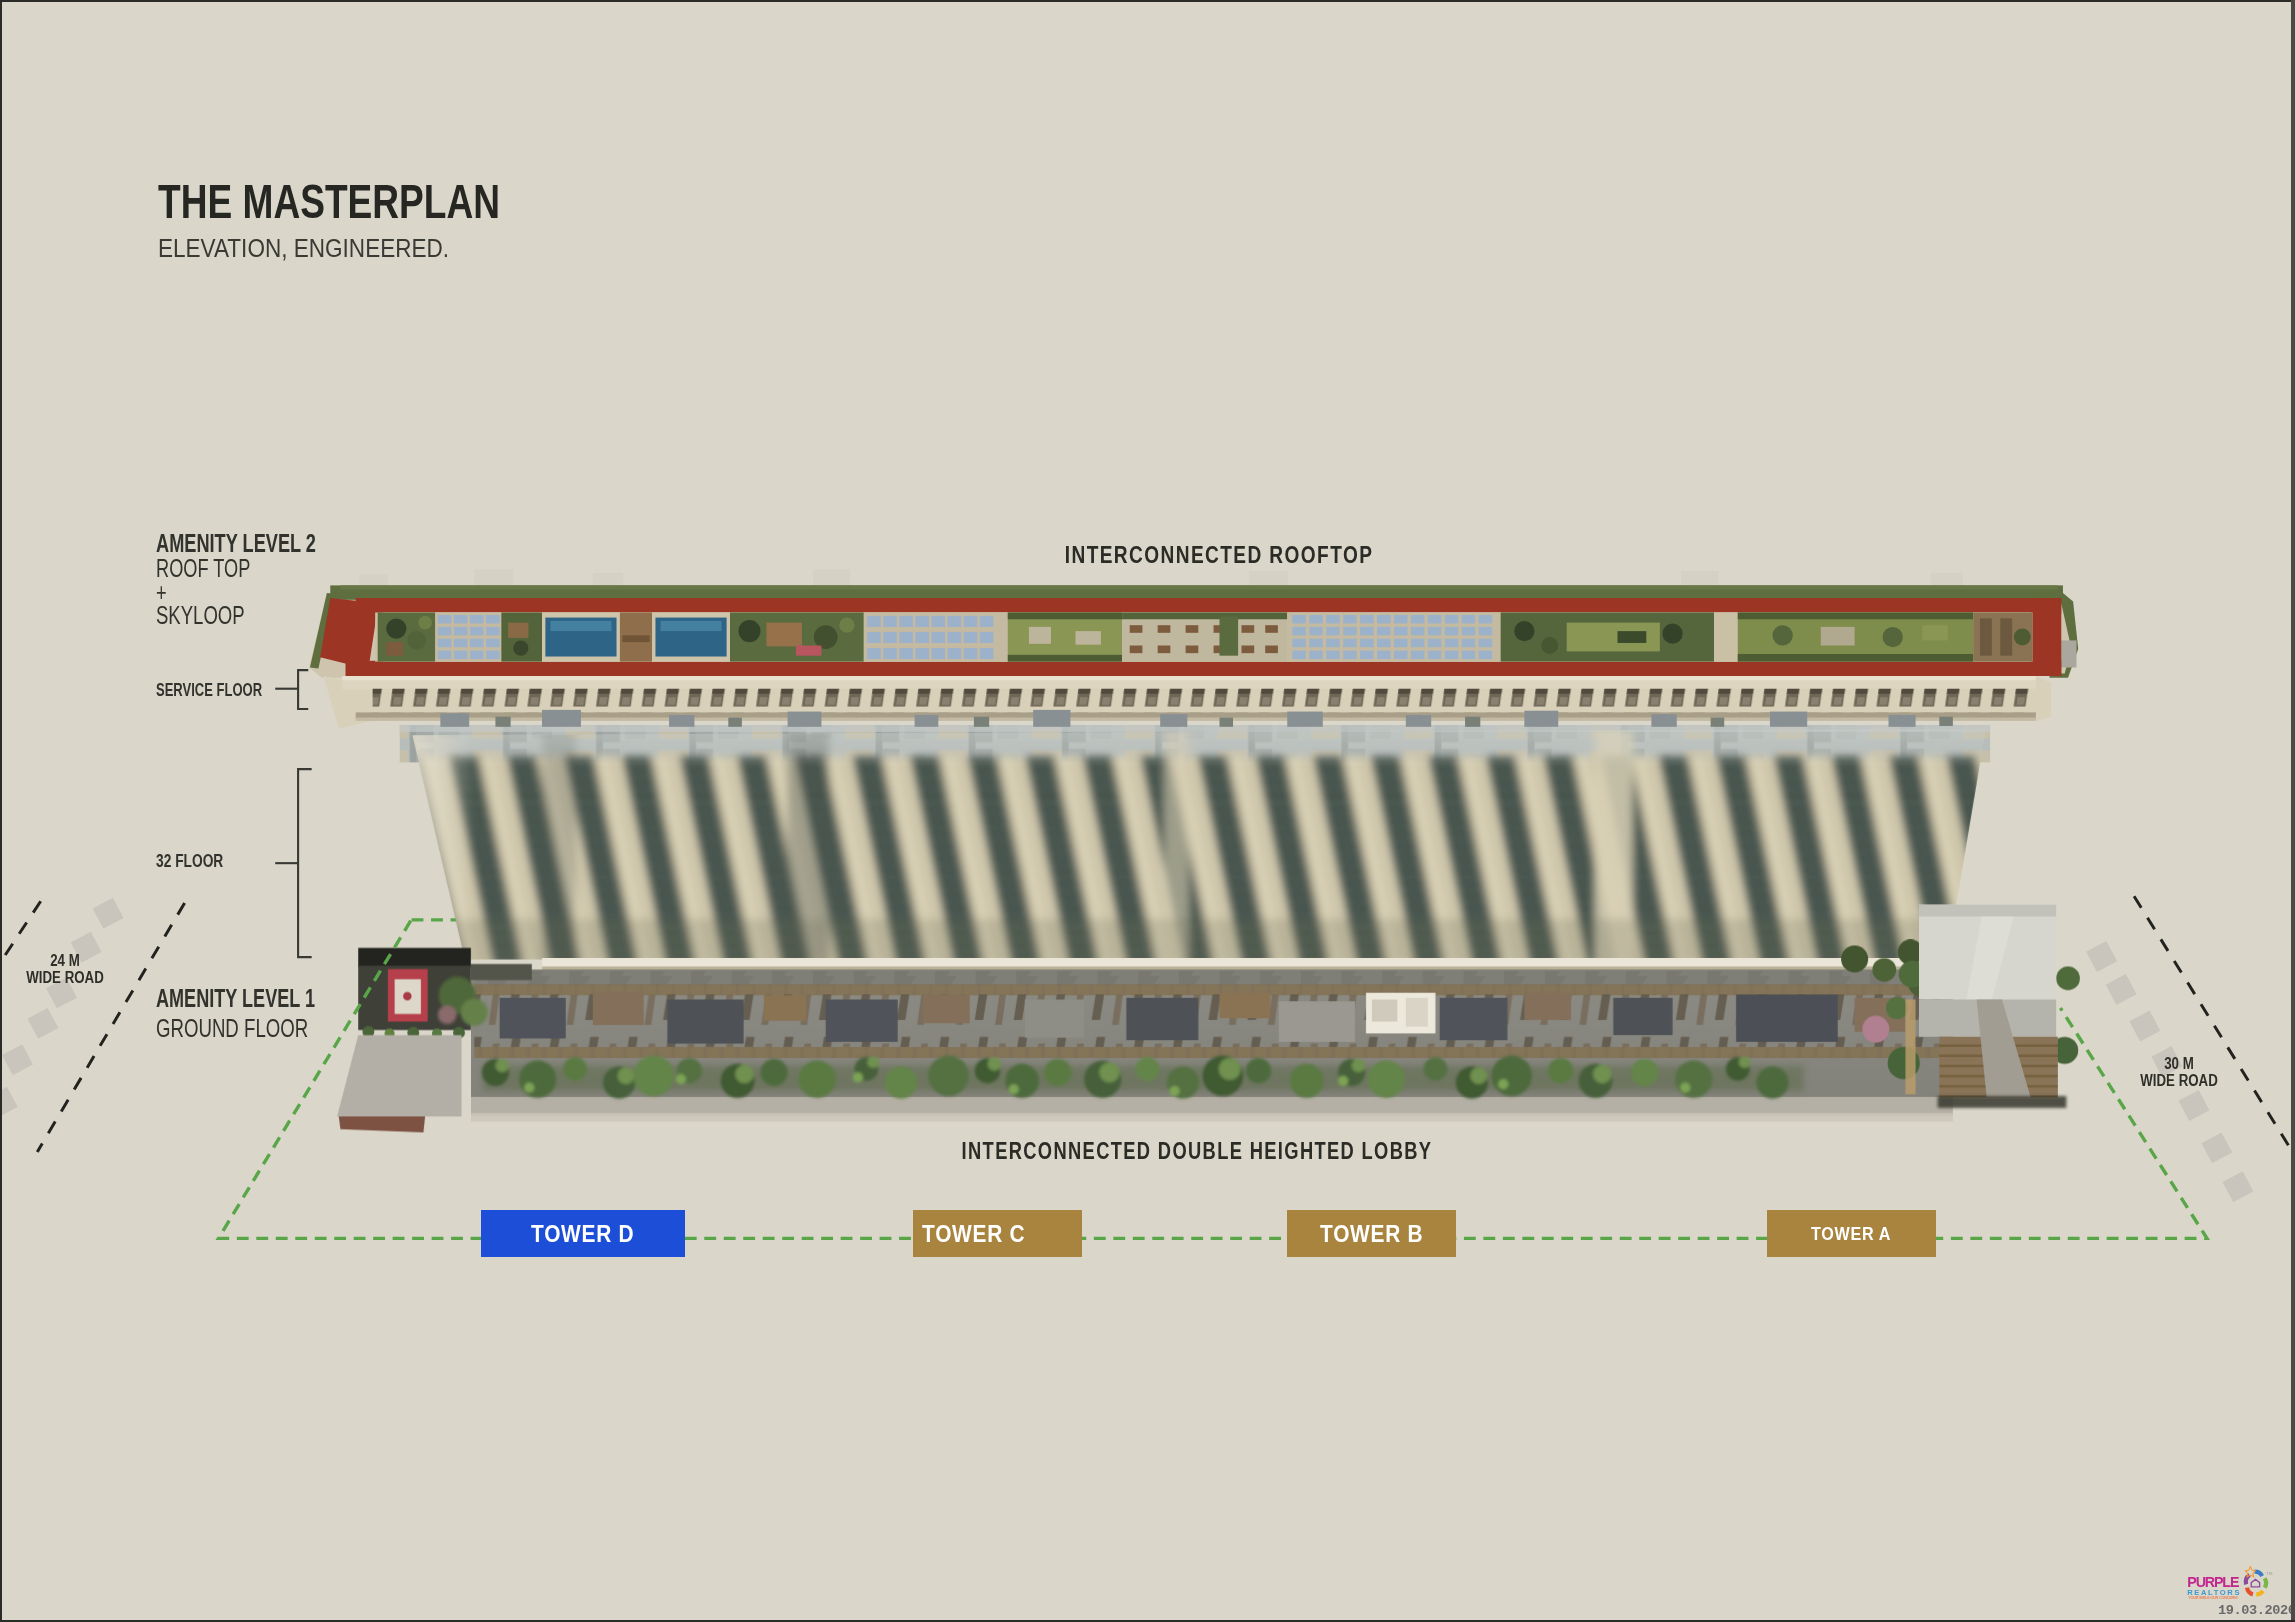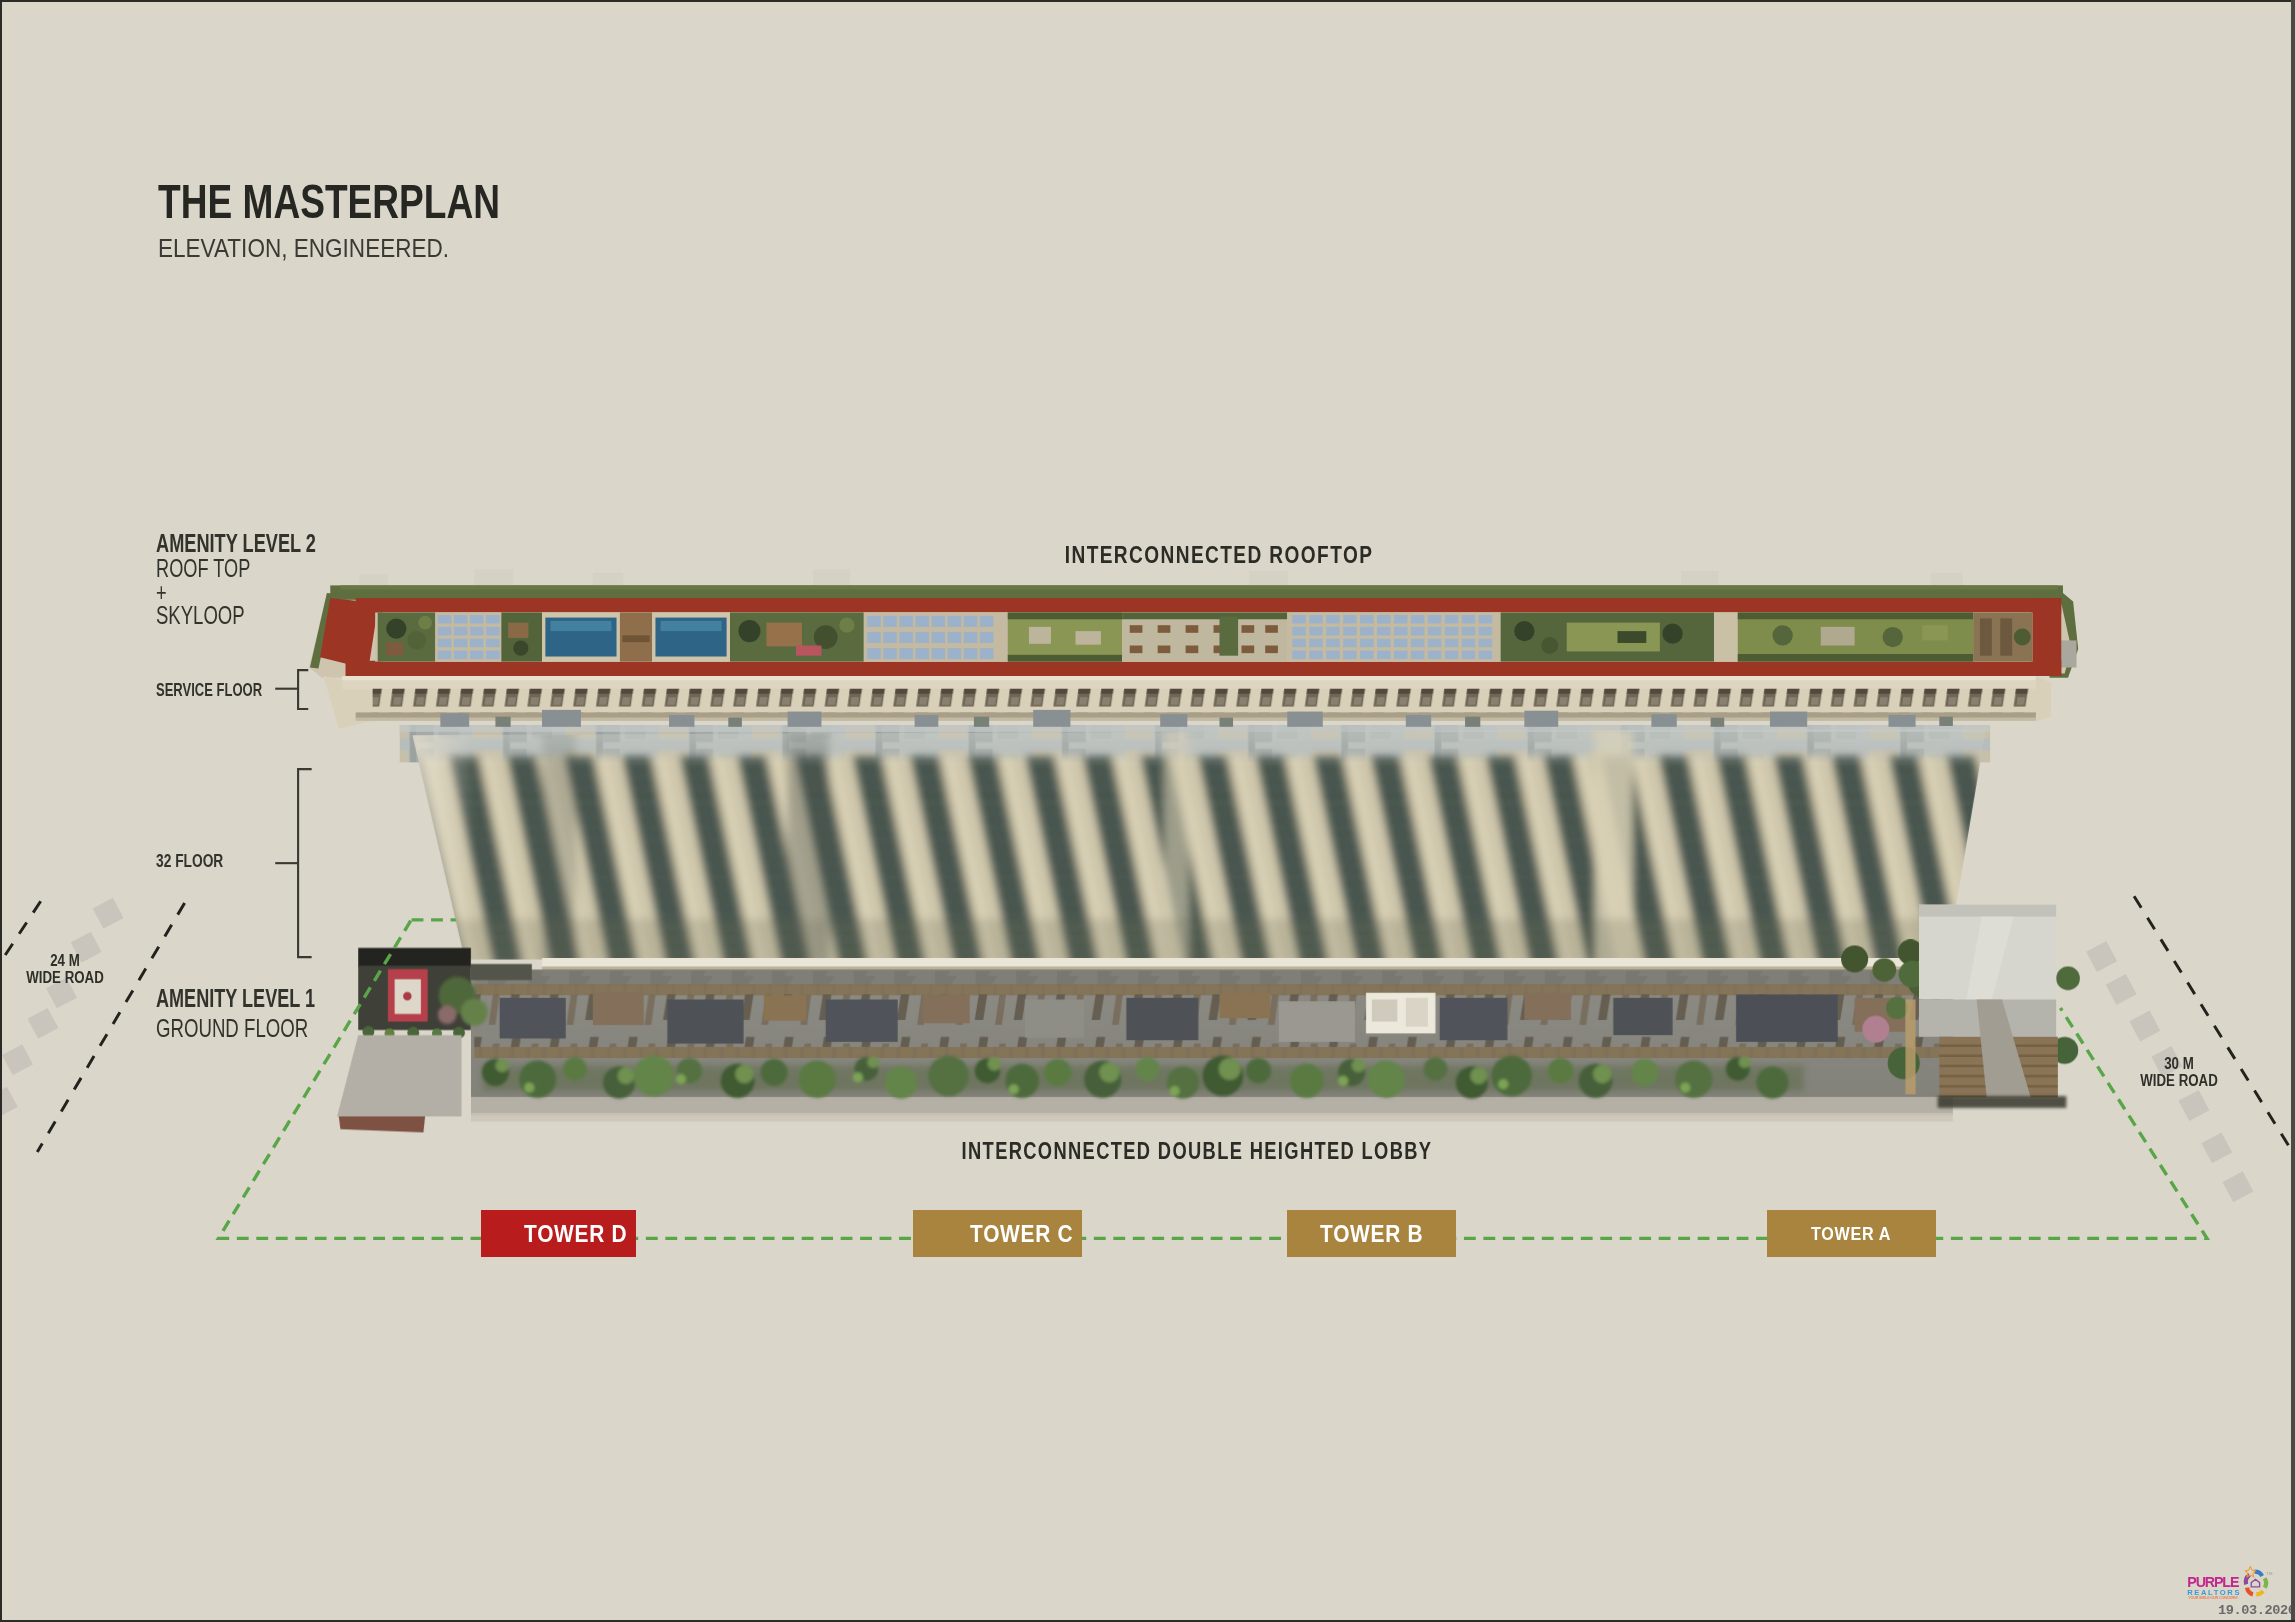--- a/index.html
+++ b/index.html
@@ -604,23 +604,23 @@
 <div class="abs" style="left:156px;top:1014px;font-size:25.4px;font-weight:400;color:#33332e;transform:scaleX(0.734);transform-origin:left top">GROUND FLOOR</div>
 
 <div class="abs" style="left:1219px;top:542px;font-size:23px;font-weight:700;color:#2c2c27;letter-spacing:1.7px;transform:translateX(-50%) scaleX(0.83)">INTERCONNECTED ROOFTOP</div>
 
 <div class="abs" style="left:1197px;top:1138px;font-size:23px;font-weight:700;color:#2c2c27;letter-spacing:1.7px;transform:translateX(-50%) scaleX(0.796)">INTERCONNECTED DOUBLE HEIGHTED LOBBY</div>
 
 <div class="abs" style="left:65px;top:952px;font-size:16px;font-weight:700;color:#2f2f2a;transform:translateX(-50%) scaleX(0.83);text-align:center;line-height:17px">24 M<br>WIDE ROAD</div>
 
 <div class="abs" style="left:2179px;top:1055px;font-size:16px;font-weight:700;color:#2f2f2a;transform:translateX(-50%) scaleX(0.83);text-align:center;line-height:17px">30 M<br>WIDE ROAD</div>
 
-<div class="abs" style="left:481px;top:1210px;width:155px;height:47px;background:#b91c1c;color:#fff;font-size:24.6px;font-weight:700;letter-spacing:0.8px;text-align:right;line-height:47px"><span style="display:inline-block;transform:scaleX(0.85)">TOWER D</span></div>
-
-<div class="abs" style="left:913px;top:1210px;width:169px;height:47px;background:#a8843f;color:#fff;font-size:24.6px;font-weight:700;letter-spacing:0.8px;text-align:right;line-height:47px"><span style="display:inline-block;transform:scaleX(0.85)">TOWER C</span></div>
+<div class="abs" style="left:481px;top:1210px;width:204px;height:47px;background:#1d4ed8;color:#fff;font-size:24.6px;font-weight:700;letter-spacing:0.8px;text-align:center;line-height:47px"><span style="display:inline-block;transform:scaleX(0.85)">TOWER D</span></div>
+
+<div class="abs" style="left:913px;top:1210px;width:169px;height:47px;background:#a8843f;color:#fff;font-size:24.6px;font-weight:700;letter-spacing:0.8px;text-align:left;line-height:47px"><span style="display:inline-block;transform:scaleX(0.85)">TOWER C</span></div>
 
 <div class="abs" style="left:1287px;top:1210px;width:169px;height:47px;background:#a8843f;color:#fff;font-size:24.6px;font-weight:700;letter-spacing:0.8px;text-align:center;line-height:47px"><span style="display:inline-block;transform:scaleX(0.85)">TOWER B</span></div>
 
 <div class="abs" style="left:1767px;top:1210px;width:169px;height:47px;background:#a8843f;color:#fff;font-size:19px;font-weight:700;letter-spacing:0.8px;text-align:center;line-height:47px"><span style="display:inline-block;transform:scaleX(0.85)">TOWER A</span></div>
 
 <svg class="abs" style="left:2182px;top:1565px" width="93" height="37" viewBox="0 0 110 44">
   <text x="6" y="26" font-family="Liberation Sans, sans-serif" font-size="17" font-weight="700" fill="#c2268f" transform="scale(1,1)" textLength="62">PURPLE</text>
   <text x="6" y="36" font-family="Liberation Sans, sans-serif" font-size="9" font-weight="700" fill="#3b9ad4" textLength="62">REALTORS</text>
   <text x="7" y="41" font-family="Liberation Sans, sans-serif" font-size="4.5" font-weight="700" fill="#e8835a" textLength="60">YOUR SMILE OUR CONCERN !</text>
   <g transform="translate(88,22)">

